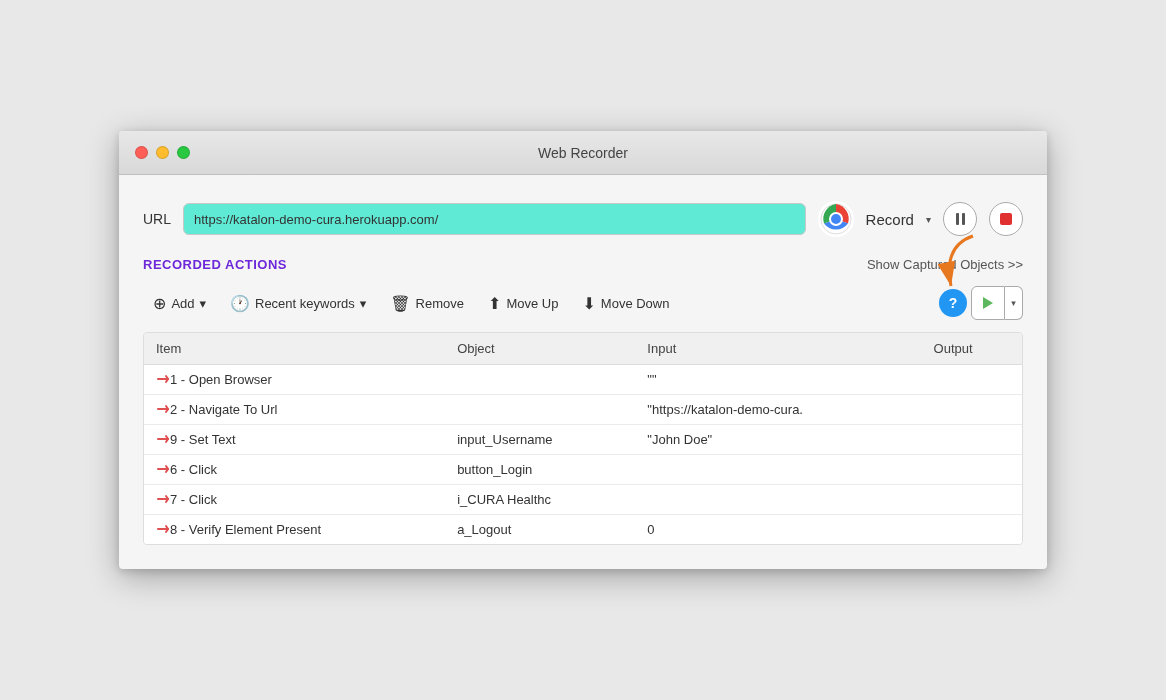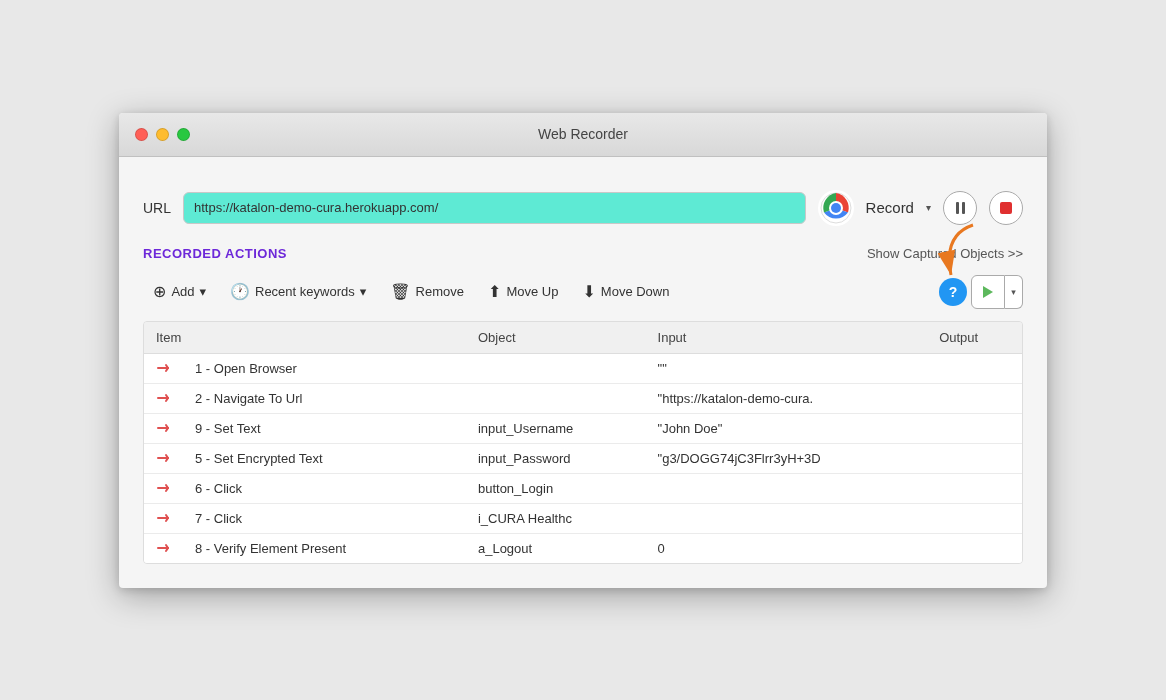--- a/index.html
+++ b/index.html
@@ -50,21 +50,21 @@
     .tl-min { background: #febc2e; }
     .tl-max { background: #28c840; }
 
     .titlebar-title {
       font-size: 14px;
       font-weight: 500;
       color: #444;
     }
 
     .content {
-      padding: 33px 24px 24px;
+      padding: 26px 24px 24px;
     }
 
     .url-row {
       display: flex;
       align-items: center;
       gap: 12px;
       margin-bottom: 20px;
     }
 
     .url-label {
@@ -274,22 +274,22 @@
     tbody tr:last-child { border-bottom: none; }
 
     tbody td {
       padding: 7px 12px;
       color: #333;
       font-size: 13px;
     }
 
     .row-action {
       display: flex;
-      align-items: center;
-      gap: 25px;
+      align-items: flex-start;
+      gap: 0;
     }
 
     .delete-icon {
       color: #e05050;
       font-size: 14px;
       display: flex;
       align-items: center;
     }
   </style>
 </head>
@@ -463,71 +463,54 @@
             <tr>
               <td>
     <div class="row-action">
       <span class="delete-icon">
         <svg width="14" height="14" viewBox="0 0 14 14" fill="none">
           <line x1="2" y1="7" x2="12" y2="7" stroke="#e05050" stroke-width="2" stroke-linecap="round"></line>
           <line x1="10" y1="4" x2="12" y2="7" stroke="#e05050" stroke-width="2" stroke-linecap="round"></line>
           <line x1="10" y1="10" x2="12" y2="7" stroke="#e05050" stroke-width="2" stroke-linecap="round"></line>
         </svg>
       </span>
-      <span>5 - Set Encrypted Text</span>
+      <span>6 - Click</span>
     </div>
               </td>
-              <td>input_Password</td>
-              <td>"g3/DOGG74jC3Flrr3yH+3D</td>
+              <td>button_Login</td>
+              <td></td>
               <td></td>
             </tr>
             <tr>
               <td>
     <div class="row-action">
       <span class="delete-icon">
         <svg width="14" height="14" viewBox="0 0 14 14" fill="none">
           <line x1="2" y1="7" x2="12" y2="7" stroke="#e05050" stroke-width="2" stroke-linecap="round"></line>
           <line x1="10" y1="4" x2="12" y2="7" stroke="#e05050" stroke-width="2" stroke-linecap="round"></line>
           <line x1="10" y1="10" x2="12" y2="7" stroke="#e05050" stroke-width="2" stroke-linecap="round"></line>
         </svg>
       </span>
-      <span>6 - Click</span>
+      <span>7 - Click</span>
     </div>
               </td>
-              <td>button_Login</td>
+              <td>i_CURA Healthc</td>
               <td></td>
               <td></td>
             </tr>
             <tr>
               <td>
     <div class="row-action">
       <span class="delete-icon">
         <svg width="14" height="14" viewBox="0 0 14 14" fill="none">
           <line x1="2" y1="7" x2="12" y2="7" stroke="#e05050" stroke-width="2" stroke-linecap="round"></line>
           <line x1="10" y1="4" x2="12" y2="7" stroke="#e05050" stroke-width="2" stroke-linecap="round"></line>
           <line x1="10" y1="10" x2="12" y2="7" stroke="#e05050" stroke-width="2" stroke-linecap="round"></line>
         </svg>
       </span>
-      <span>7 - Click</span>
-    </div>
-              </td>
-              <td>i_CURA Healthc</td>
-              <td></td>
-              <td></td>
-            </tr>
-            <tr>
-              <td>
-    <div class="row-action">
-      <span class="delete-icon">
-        <svg width="14" height="14" viewBox="0 0 14 14" fill="none">
-          <line x1="2" y1="7" x2="12" y2="7" stroke="#e05050" stroke-width="2" stroke-linecap="round"></line>
-          <line x1="10" y1="4" x2="12" y2="7" stroke="#e05050" stroke-width="2" stroke-linecap="round"></line>
-          <line x1="10" y1="10" x2="12" y2="7" stroke="#e05050" stroke-width="2" stroke-linecap="round"></line>
-        </svg>
-      </span>
       <span>8 - Verify Element Present</span>
     </div>
               </td>
               <td>a_Logout</td>
               <td>0</td>
               <td></td>
             </tr>
           </tbody>
       </table>
     </div>

